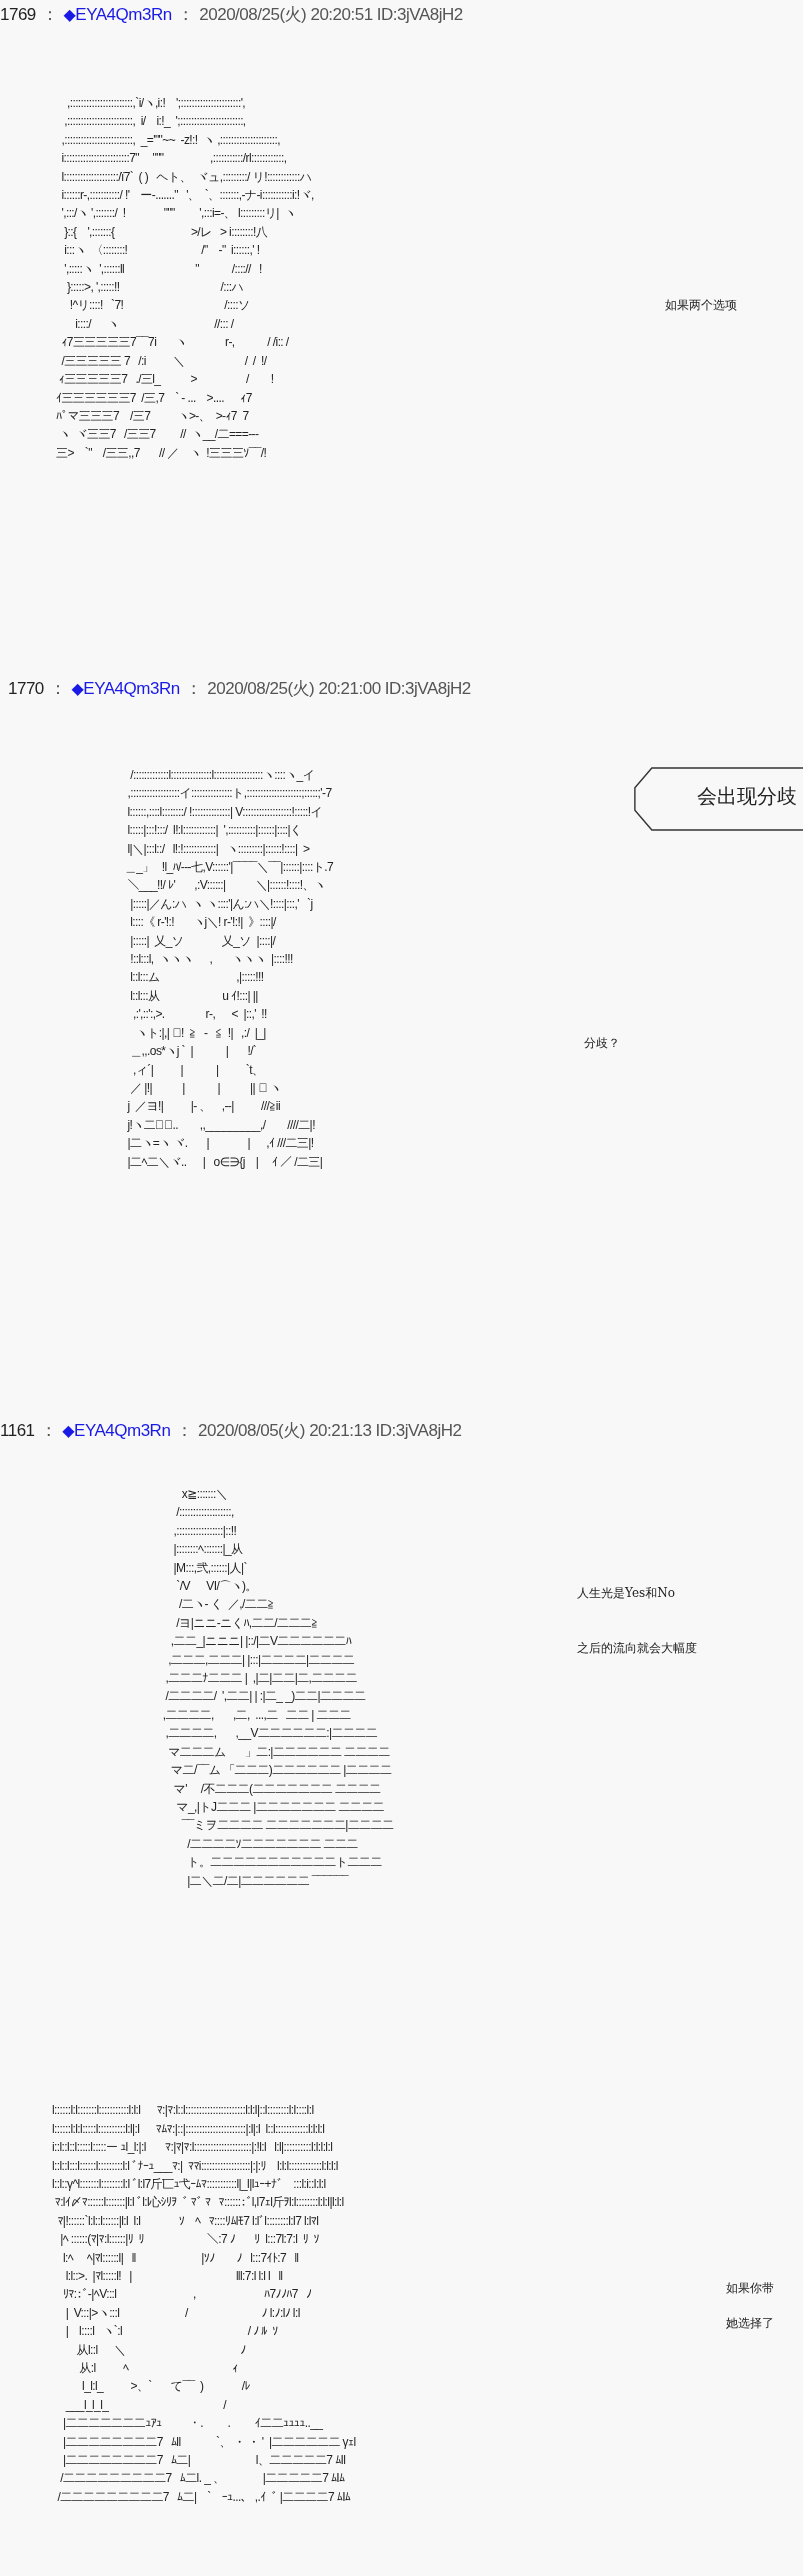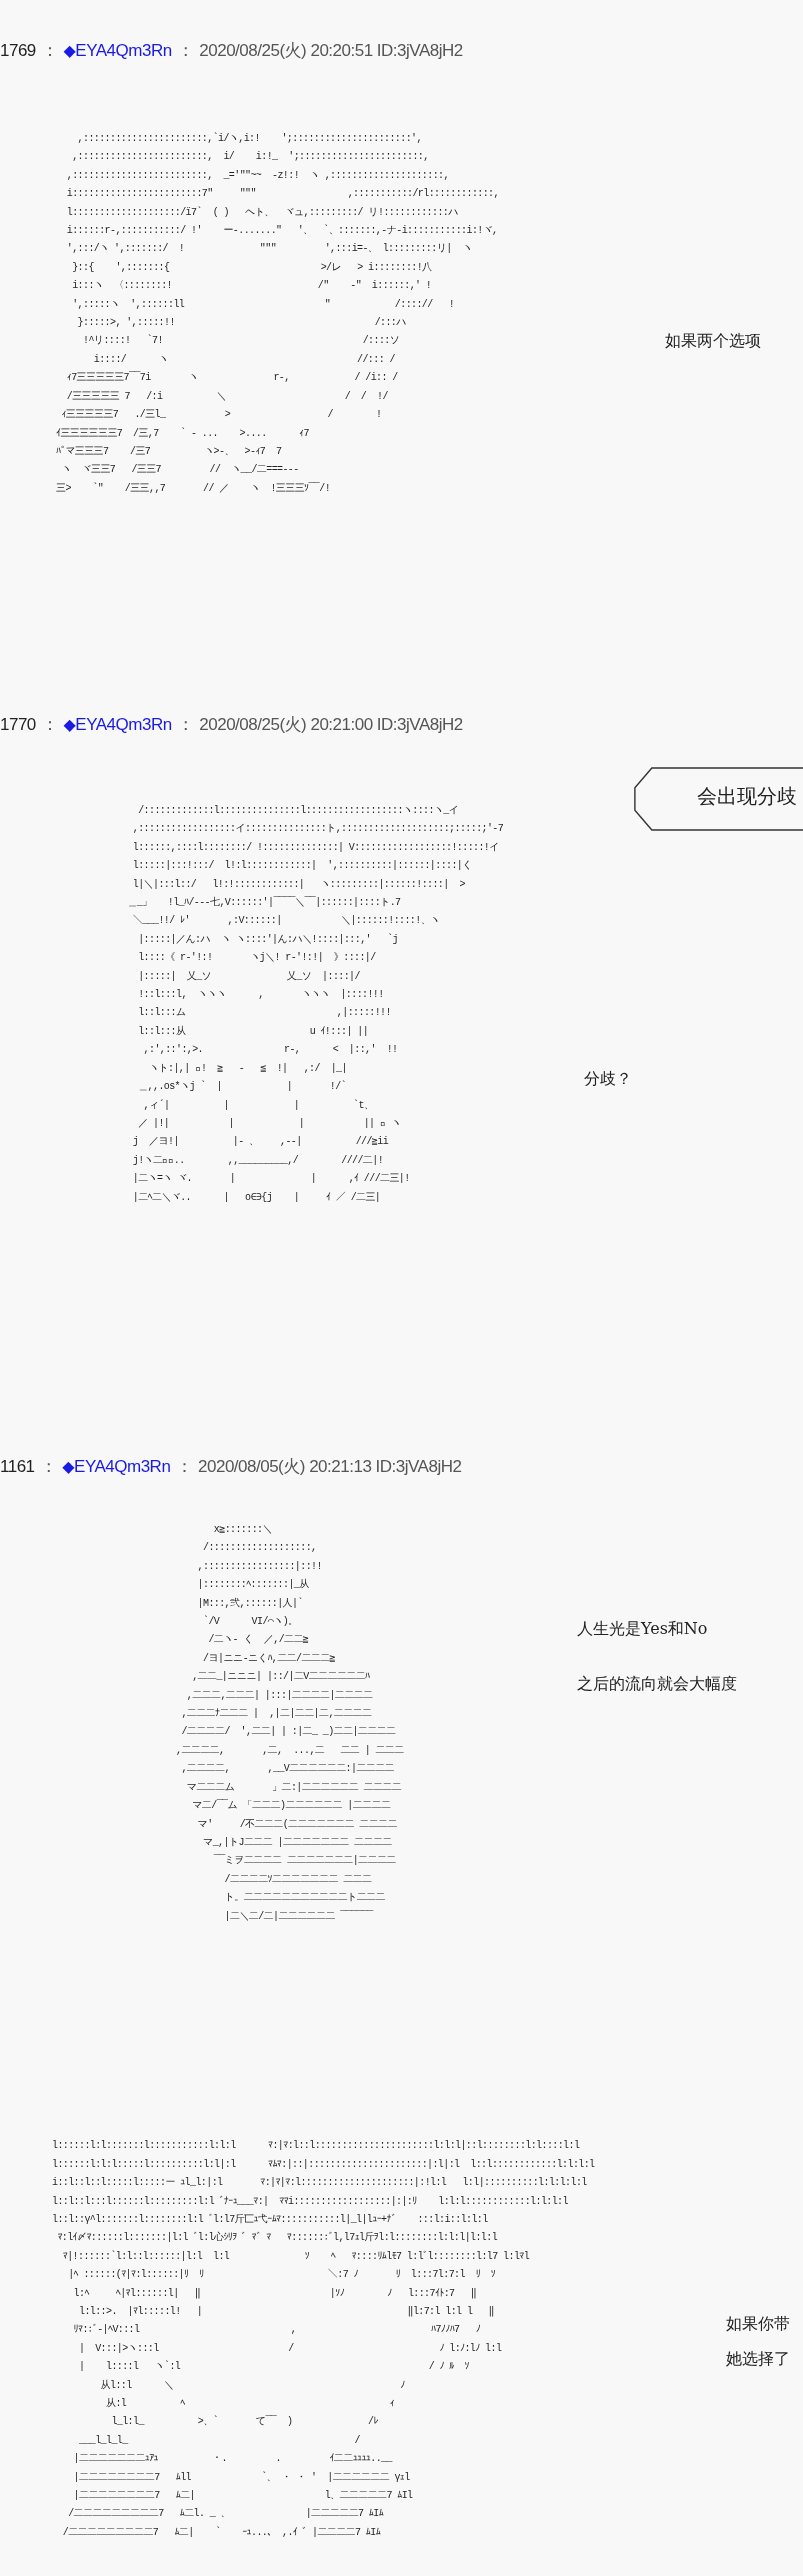--- a/index.html
+++ b/index.html
@@ -5,45 +5,45 @@
   html, body { margin: 0; padding: 0; }
   body {
     width: 803px;
     height: 2576px;
     background: #f8f8f8;
     position: relative;
     overflow: hidden;
     font-family: "Liberation Sans", "DejaVu Sans", sans-serif;
     color: #222;
   }
-  .post { position: absolute; left: 0; width: 803px; margin-top: 36px; }
+  .post { position: absolute; left: 0; width: 803px; }
   .post-header {
     position: absolute; left: 0; top: 0;
     font-size: 17px; line-height: 21px; white-space: nowrap;
     color: #444; letter-spacing: -0.5px;
   }
   .post-number { color: #222; }
   .sep { color: #555; padding: 0 5.6px; }
   .trip { color: #1a1ae6; font-weight: normal; }
   .trip-diamond { color: #1a1ae6; font-size: 16px; }
   .meta { color: #555; }
   .aa {
     position: absolute;
     margin: 0;
-    font-family: Liberation Mono, monospace;
-    font-size: 10px;
+    font-family: Liberation Sans, sans-serif;
+    font-size: 12px;
     line-height: 18.4px;
     white-space: pre;
     color: #222;
     letter-spacing: -0.6px;
   }
   .caption {
     position: absolute;
     font-family: "DejaVu Serif", "Liberation Serif", serif;
-    font-size: 16px;
+    font-size: 12px;
     line-height: 30px;
     color: #222;
     white-space: nowrap;
   }
   .speech-box {
     position: absolute;
     left: 633px; top: 767px;
     width: 207px; height: 64px;
   }
   .speech-box svg { position: absolute; left: 0; top: 0; }
@@ -77,21 +77,21 @@
   /三三三三三 7   /:i          ＼                      /  /  !/
  ｨ三三三三三7   ./三l_           &gt;                  /        !
 ｲ三三三三三三7  /三,7    ` ‐ ...    &gt;....      ｨ7
 ﾊﾟマ三三三7    /三7          ヽ&gt;-、  &gt;‐ｨ7  7
  ヽ  ヾ三三7   /三三7         //  ヽ__/二===‐‐‐
 三&gt;    `"    /三三,,7       // ／    ヽ  !三三三ｿ¯¯/!</pre>
   <div class="caption" style="left:665px;top:290px;">如果两个选项</div>
 </div>
 
 <div class="post" style="top:670px;height:697px;">
-  <div class="post-header" style="top:7.5px;">
+  <div class="post-header" style="top:7.5px;padding-left:8px;">
     <span class="post-number">1770</span><span class="sep">：</span><span class="trip-diamond">◆</span><span class="trip">EYA4Qm3Rn</span><span class="sep">：</span><span class="meta">2020/08/25(火) 20:21:00</span> <span class="meta">ID:3jVA8jH2</span>
   </div>
   <pre class="aa" style="left:122px;top:96px;">   /:::::::::::::l:::::::::::::::l::::::::::::::::::ヽ::::ヽ_イ
   ,::::::::::::::::::イ:::::::::::::::ト,::::::::::::::::::::;:::::;'‐7
   l::::::,::::l::::::::/ !::::::::::::::| V::::::::::::::::::!:::::!イ
   l:::::|:::!:::/  l!:l::::::::::::|  ',::::::::::|::::::|::::|く
   l|＼|:::l::/   l!:!::::::::::::|   ヽ:::::::::|::::::!::::|  &gt;
  ＿_」   !l_ﾊ/‐‐‐七,V::::::'|¯¯¯¯＼¯¯|::::::|::::ト.7
   ＼___!!/ ﾚ'       ,:V::::::|           ＼|::::::!::::!、ヽ
    |:::::|／ん:ハ  ヽ ヽ::::'|ん:ハ＼!::::|:::,'   `j

